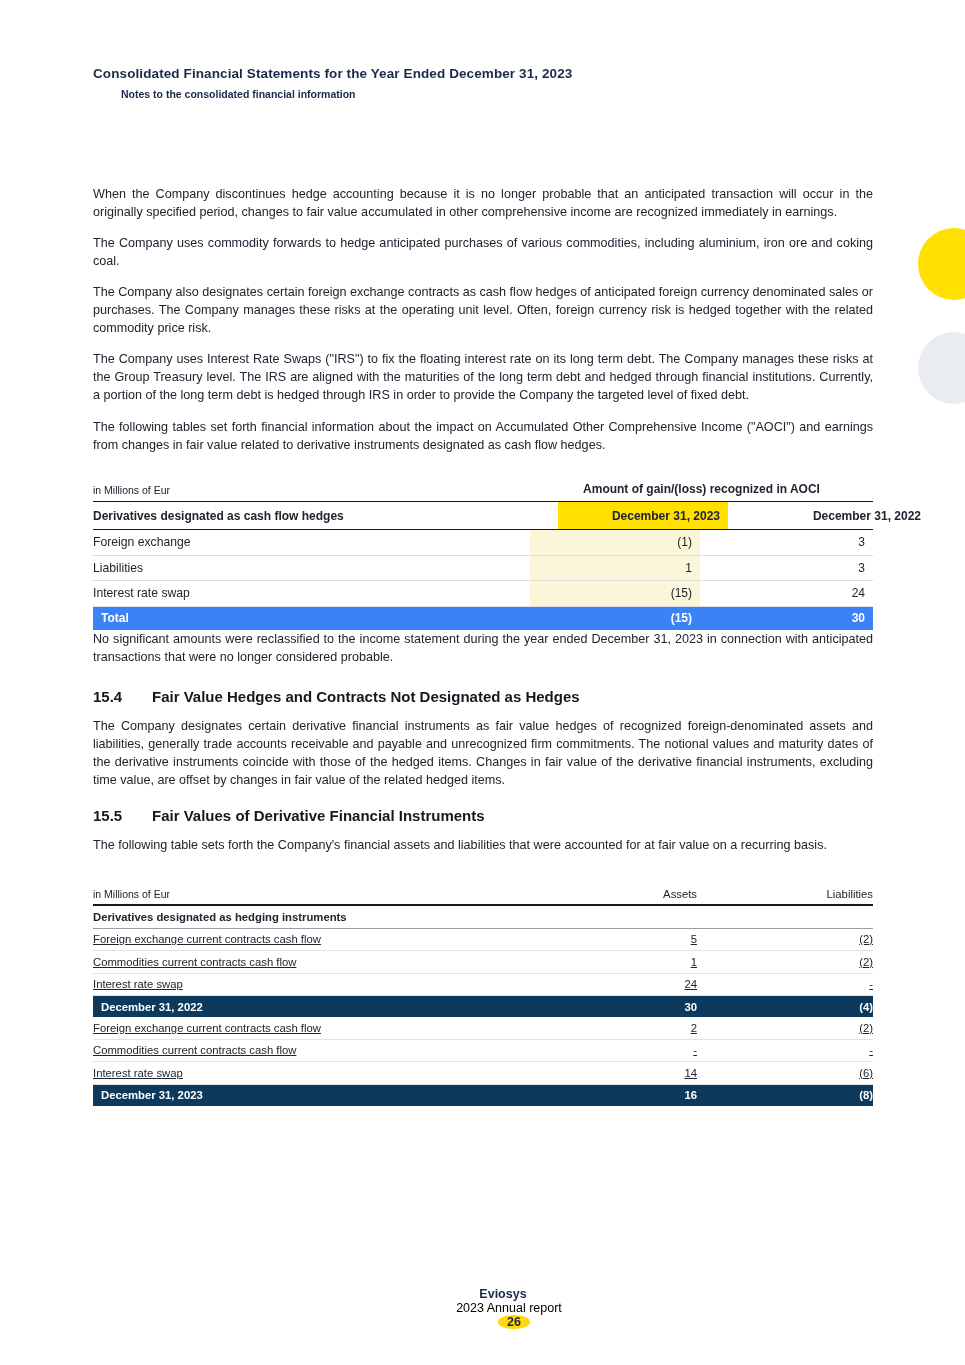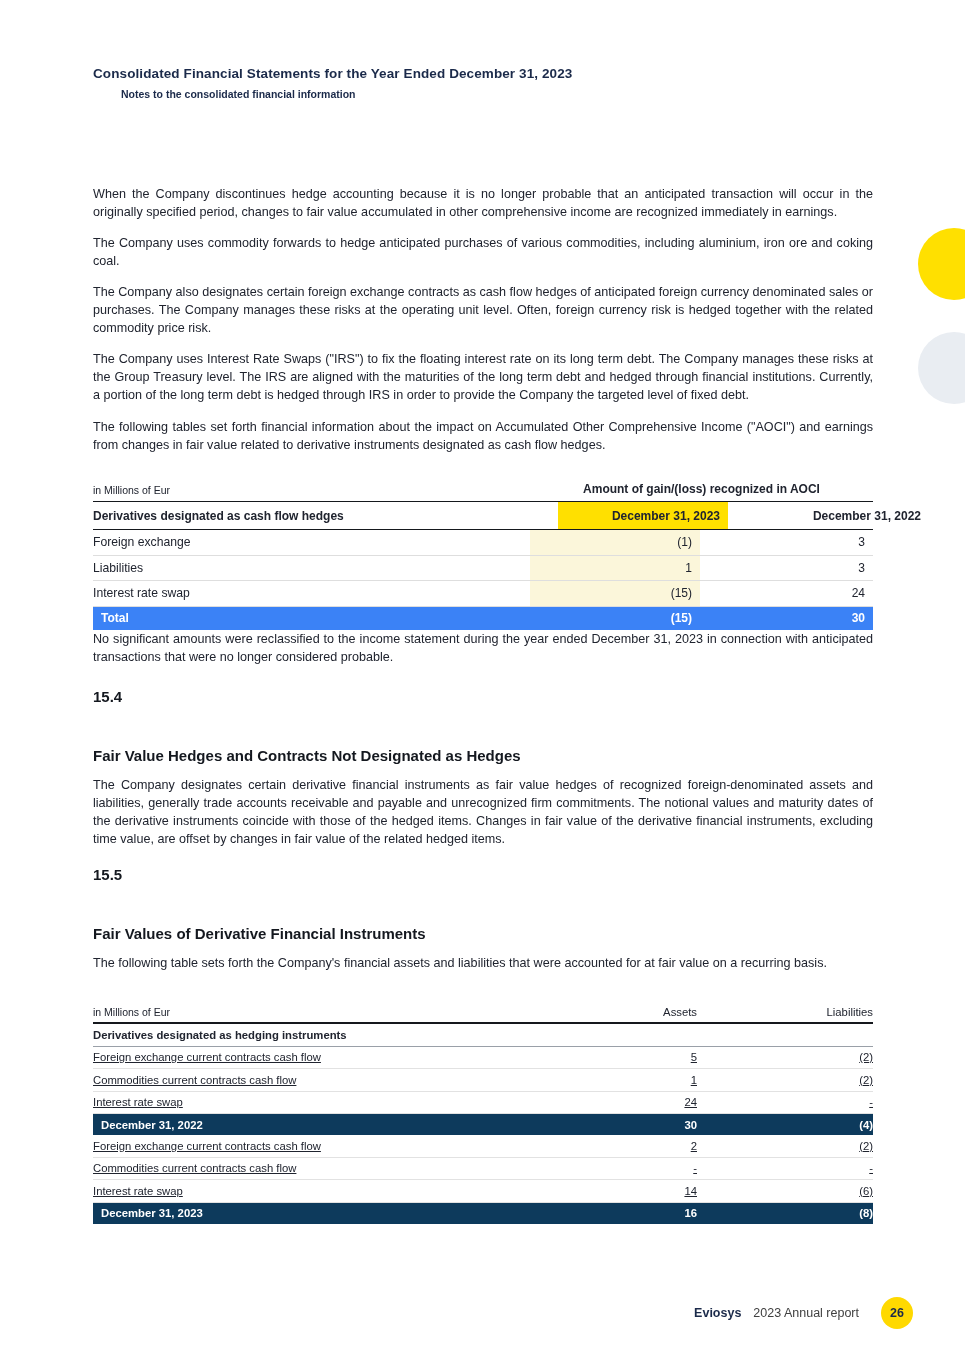--- a/index.html
+++ b/index.html
@@ -21,21 +21,21 @@
   .doc-header{position:absolute;left:93px;top:66px;width:780px;}
   .doc-title{font-size:13.5px;font-weight:bold;color:#1b2a4a;letter-spacing:.1px;}
   .doc-subtitle{font-size:10.5px;font-weight:bold;color:#1b2a4a;margin-top:7px;padding-left:28px;}
 
   
   .content{position:absolute;left:93px;top:185px;width:780px;}
   .content p{margin:0 0 13px 0;font-size:12.6px;line-height:18px;text-align:justify;color:#20242f;}
   .content p.gap-lg{margin-bottom:14px;}
 
   
-  .section-heading{display:flex;margin:22px 0 12px 0;font-size:15px;font-weight:bold;color:#14181f;flex-direction:column;}
+  .section-heading{display:flex;margin:22px 0 12px 0;font-size:15px;font-weight:bold;color:#14181f;}
   .section-heading .sec-num{width:59px;flex:0 0 59px;}
 
   
   .table1{margin-top:17px;width:780px;font-size:12px;}
   .t1-row{display:grid;grid-template-columns:437px 170px 173px;align-items:center;}
   .t1-units{height:25px;border-bottom:1.5px solid #15181d;align-items:end;padding-bottom:5px;}
   .t1-units .unit-label{font-size:10.5px;}
   .t1-units .span-header{grid-column:2 / span 2;font-weight:bold;text-align:center;font-size:12px;}
   .t1-cols{height:27px;border-bottom:1.5px solid #15181d;font-weight:bold;gap:28px;}
   .t1-cols .c2023{background:#ffe000;height:100%;display:flex;align-items:center;justify-content:flex-end;padding-right:8px;box-sizing:border-box;}
@@ -59,23 +59,23 @@
   .t2-head .unit-label{font-size:10.5px;}
   .t2-head .col{font-weight:normal;text-align:right;}
   .t2-group{height:22px;border-bottom:1px solid #9aa0a8;font-weight:bold;font-size:11.3px;}
   .t2-data{height:21.5px;border-bottom:1px solid #e2e2e2;text-decoration:underline;}
   .t2-data .num{text-align:right;}
   .t2-total{height:21px;background:#0d3a5c;color:#fff;font-weight:bold;}
   .t2-total .lbl{padding-left:8px;}
   .t2-total .num{text-align:right;}
 
   
-  .doc-footer{position:absolute;left:93px;top:1297px;width:820px;height:32px;display:flex;align-items:center;justify-content:flex-end;}
+  .doc-footer{position:absolute;left:93px;top:1297px;width:820px;height:32px;display:flex;align-items:center;justify-content:flex-end;flex-direction:column;}
   .footer-brand{font-weight:bold;color:#1b2a4a;font-size:12.5px;}
-  .footer-report{color:#404040;font-size:12.5px;margin-left:12px;}
+  .footer-report{color:#000000;font-size:12.5px;margin-left:12px;}
   .page-badge{width:32px;height:32px;border-radius:50%;background:#ffd900;color:#1b2a4a;font-weight:bold;font-size:12.5px;display:flex;align-items:center;justify-content:center;margin-left:22px;}
 </style>
 </head>
 <body>
 
 <div class="page">
 
   <div class="deco-circle deco-yellow"></div>
   <div class="deco-circle deco-gray"></div>
 

